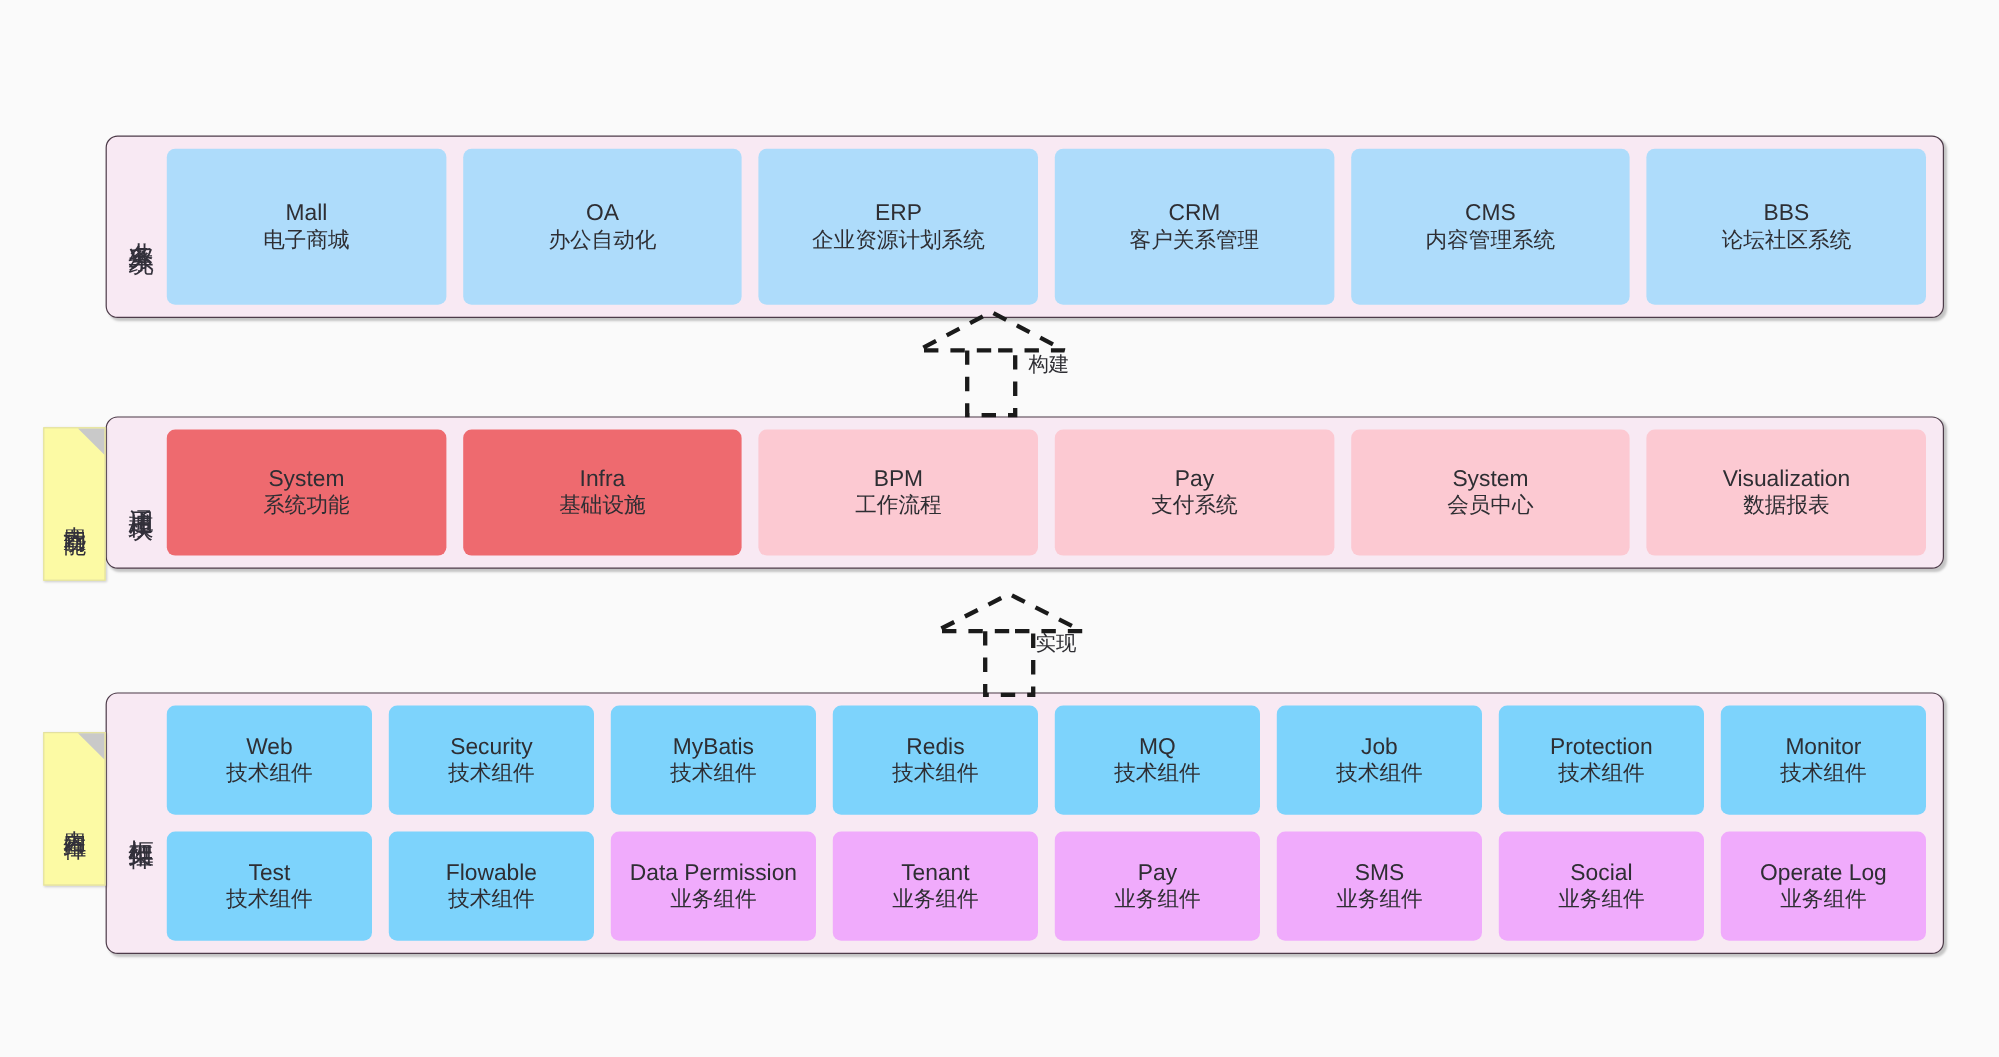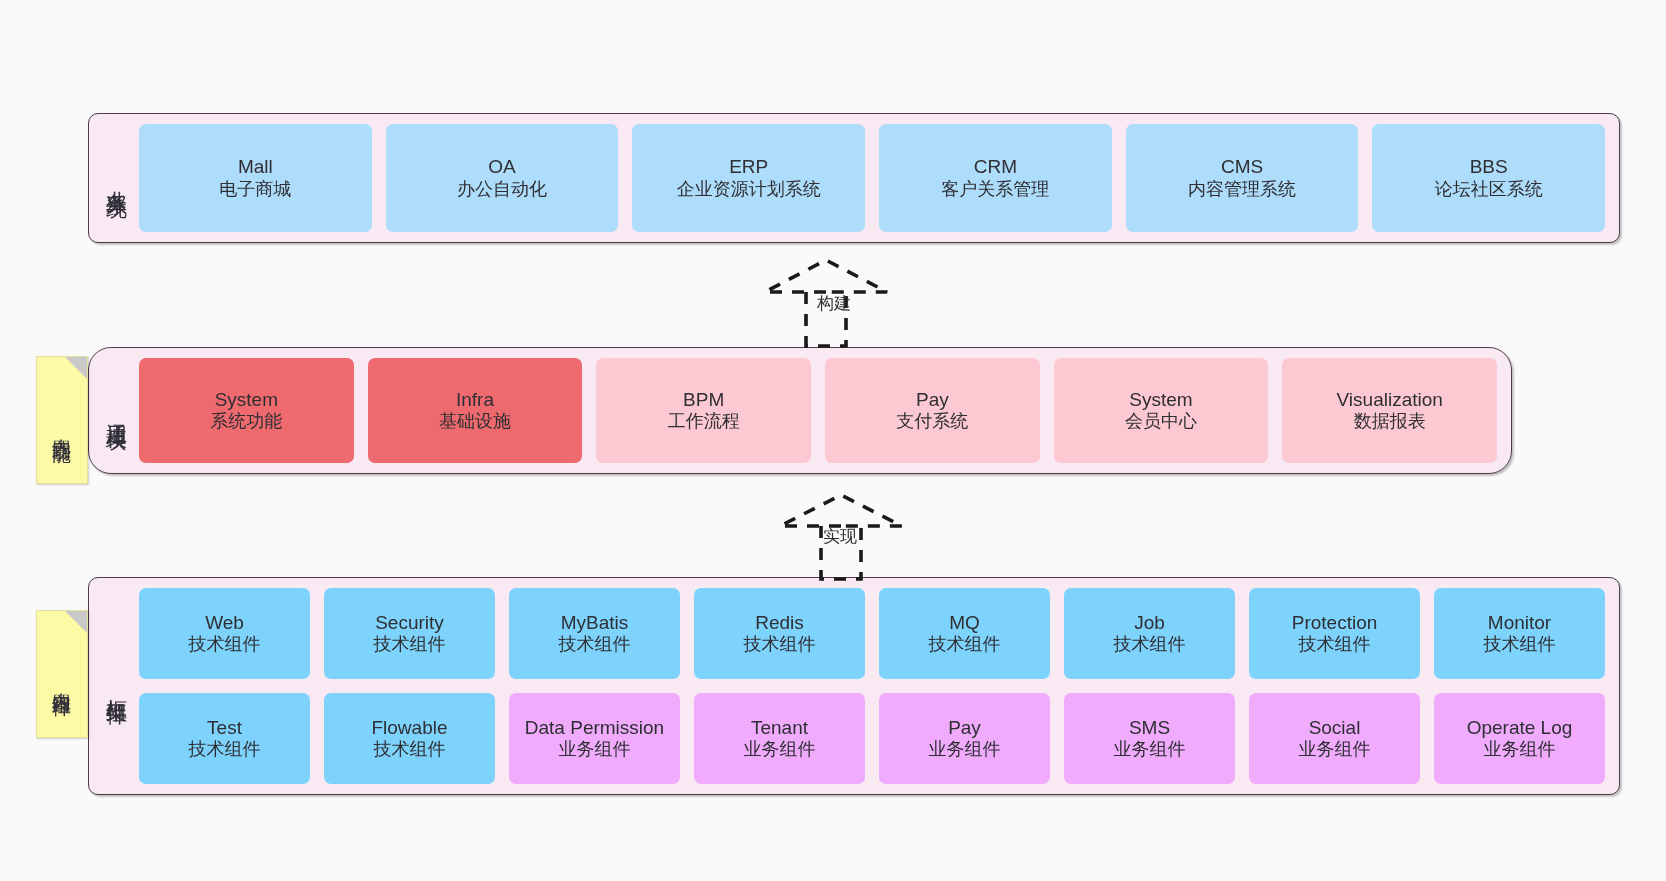--- a/index.html
+++ b/index.html
@@ -101,28 +101,29 @@
   
   .connector { position: absolute; z-index: 4; }
   .connector svg { display: block; overflow: visible; }
   .conn-label {
     position: absolute;
     font-size: 17px;
     color: #2E2E33;
     background: transparent;
     white-space: nowrap;
     z-index: 6;
+    margin-left: 40px;
   }
 </style>
 </head>
 <body>
 
 <div id="canvas">
 
-  <div class="layer" id="layer-business" style="left:88px; top:113px; width:1532px; height:130px;">
+  <div class="layer" id="layer-business" style="left:88px; top:113px; width:1532px; height:152px;">
     <div class="layer-title">业务系统</div>
     <div class="layer-body">
       <div class="row">
         <div class="node biz">
           <span class="t1">Mall</span>
           <span class="t2">电子商城</span>
         </div>
         <div class="node biz">
           <span class="t1">OA</span>
           <span class="t2">办公自动化</span>
@@ -153,21 +154,21 @@
       <path d="M 46 34 L 46 88 L 86 88 L 86 34" fill="none" stroke="#1A1A1A" stroke-width="3.6" stroke-dasharray="12,10" stroke-linecap="butt"></path>
     </svg>
   </div>
   <div class="conn-label" style="left:817px; top:292px;">构建</div>
 
   <div class="sticky" style="left:36px; top:356px; height:128px;">
     <span class="fold"></span>
     <span class="sticky-label">内置功能</span>
   </div>
 
-  <div class="layer" id="layer-common" style="left:88px; top:347px; width:1424px; height:127px;border-radius:23px;">
+  <div class="layer" id="layer-common" style="left:88px; top:347px; width:1532px; height:127px;">
     <div class="layer-title">通用模块</div>
     <div class="layer-body">
       <div class="row">
         <div class="node core">
           <span class="t1">System</span>
           <span class="t2">系统功能</span>
         </div>
         <div class="node core">
           <span class="t1">Infra</span>
           <span class="t2">基础设施</span>

